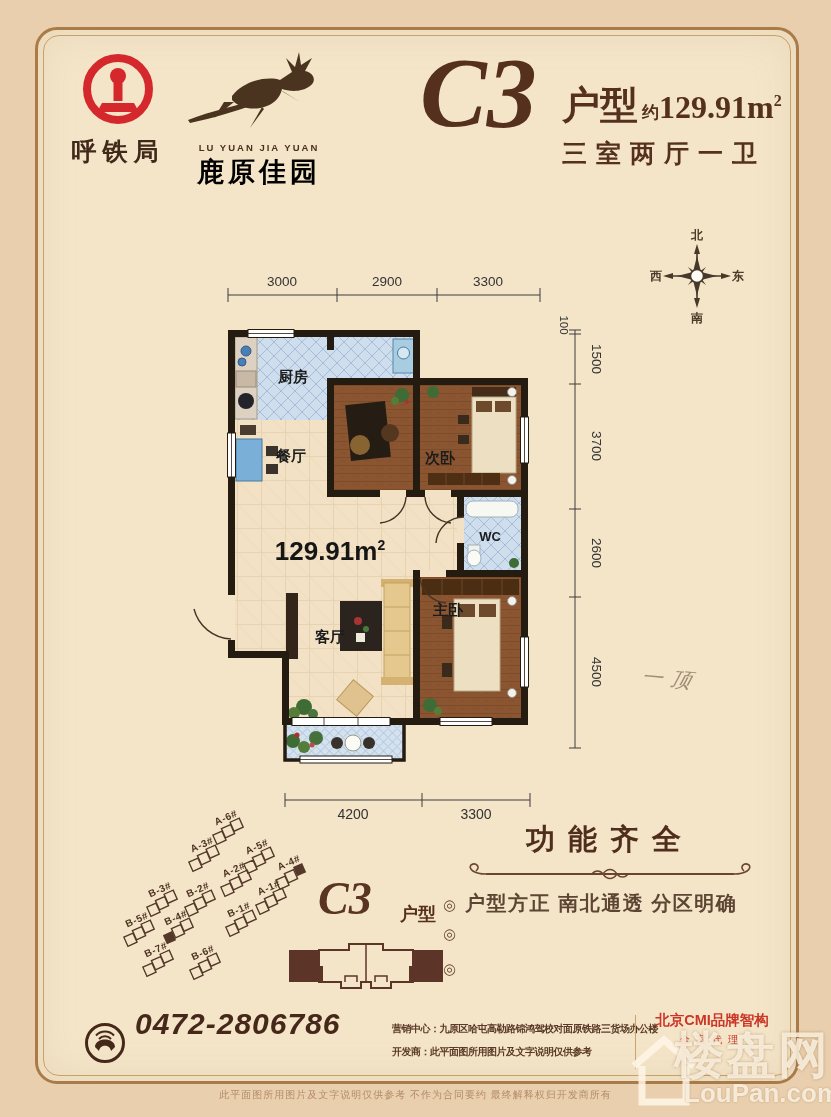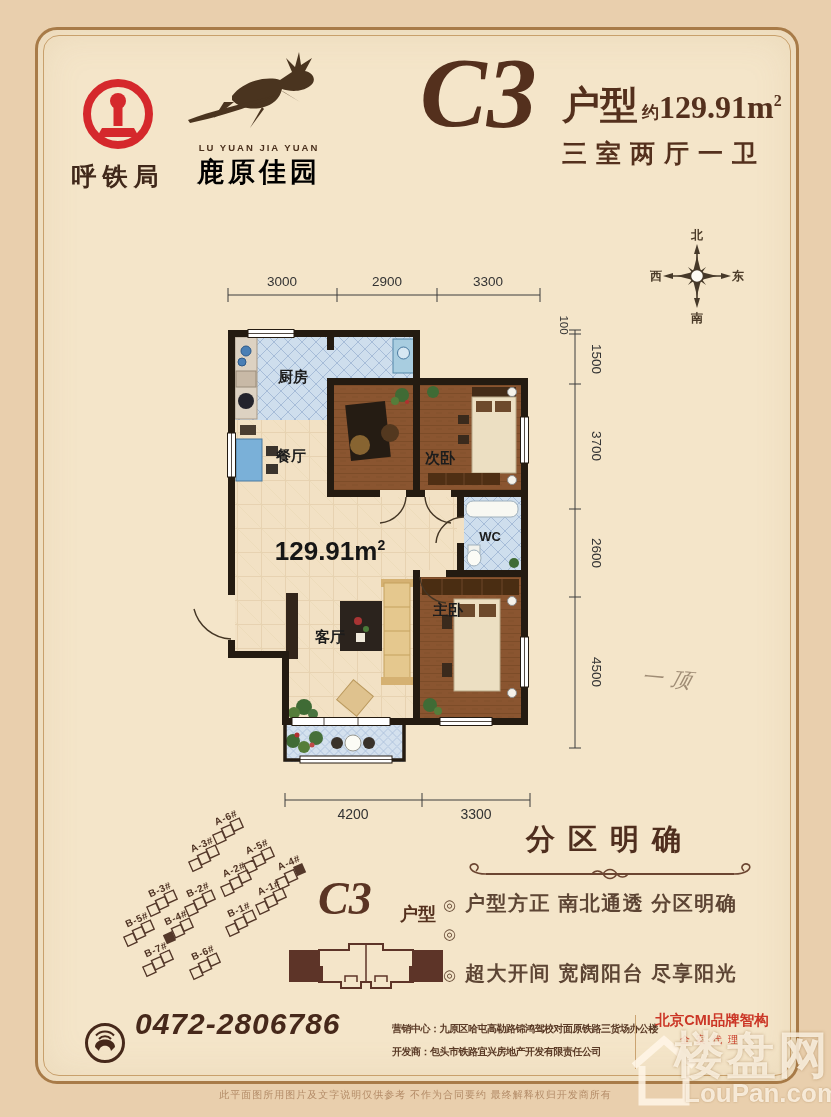--- a/index.html
+++ b/index.html
@@ -5,21 +5,21 @@
   html,body{margin:0;padding:0;}
   body{width:831px;height:1117px;position:relative;overflow:hidden;
        background:#e9cfad;font-family:"Liberation Sans",sans-serif;}
   #poster{position:absolute;inset:0;}
   
   .frame{position:absolute;left:35px;top:27px;width:758px;height:1051px;
          border:3px solid #a87b48;border-radius:22px;background:#f4e5c9;
          box-shadow:inset 0 0 40px rgba(190,150,100,.18);}
   .frame-inner{position:absolute;inset:5px;border:1px solid #c8a06c;border-radius:16px;}
   
-  .rail-logo{position:absolute;left:62px;top:74px;width:112px;text-align:center;}
+  .rail-logo{position:absolute;left:62px;top:49px;width:112px;text-align:center;}
   .rail-name{display:block;margin-top:2px;font-family:"Liberation Serif",serif;
              font-weight:bold;font-size:25px;letter-spacing:6px;color:#40281a;}
   .deer-logo{position:absolute;left:178px;top:50px;width:162px;text-align:center;}
   .brand-en{display:block;font-size:9.5px;font-weight:bold;letter-spacing:2px;color:#4a301d;}
   .brand-cn{display:block;margin-top:1px;font-family:"Liberation Serif",serif;
             font-weight:bold;font-size:27px;letter-spacing:4px;color:#000000;}
   .title-block{position:absolute;left:420px;top:52px;width:372px;height:132px;}
   .unit-code{position:absolute;left:0;top:-14px;font-family:"Liberation Serif",serif;
              font-style:italic;font-weight:bold;font-size:100px;color:#54301d;line-height:1.1;}
   .title-right{position:absolute;left:142px;top:28px;width:230px;}
@@ -412,51 +412,50 @@
     <span class="um-suffix">户型</span>
     <svg class="um-foot" width="162" height="60" viewBox="0 0 162 60">
       <path d="M4,14 H34 V30 H38 V46 H4 Z" fill="#5d3428"></path>
       <path d="M158,14 H128 V30 H124 V46 H158 Z" fill="#5d3428"></path>
       <path d="M34,14 H64 V8 H98 V14 H128 V46 H106 V52 H86 V46 H76 V52 H56 V46 H34 Z" fill="none" stroke="#5d3428" stroke-width="2"></path>
       <path d="M81,8 V46 M60,46 v-6 h12 v6 M90,46 v-6 h12 v6" fill="none" stroke="#5d3428" stroke-width="1.5"></path>
     </svg>
   </div>
 
   <div class="review">
-    <div class="review-title">分区明确</div>
+    <div class="review-title">功能齐全</div>
     <svg class="ornament" width="300" height="24" viewBox="0 0 300 24">
       <line x1="26" y1="12" x2="274" y2="12" stroke="#6b4531" stroke-width="2"></line>
       <path d="M26,12 C14,12 8,7 11,3 C16,0 21,5 16,9" fill="none" stroke="#6b4531" stroke-width="1.6"></path>
       <path d="M274,12 C286,12 292,7 289,3 C284,0 279,5 284,9" fill="none" stroke="#6b4531" stroke-width="1.6"></path>
       <path d="M143,12 c4,-6 10,-6 14,0 c-4,6 -10,6 -14,0 M157,12 c3,4 8,4 11,0 M143,12 c-3,-4 -8,-4 -11,0" fill="none" stroke="#6b4531" stroke-width="1.4"></path>
     </svg>
     <div class="bullet">
       <span class="marker">◎</span>
       <span class="btxt">户型方正 南北通透 分区明确</span>
     </div>
     <div class="bullet">
       <span class="marker">◎</span>
     </div>
     <div class="bullet">
       <span class="marker">◎</span>
-      <span class="btxt">超大开间 宽阔阳台 尽享阳光</span>
     </div>
   </div>
 
   <div class="footer">
     <svg class="phone-icon" width="44" height="44" viewBox="0 0 44 44">
       <circle cx="22" cy="22" r="18.5" fill="none" stroke="#46281a" stroke-width="3"></circle>
       <path d="M12,26 C12,16 32,16 32,26 L28,30 C27,23 17,23 16,30 Z" fill="#46281a"></path>
       <path d="M16,18 a8,8 0 0,1 12,0" fill="none" stroke="#46281a" stroke-width="2"></path>
       <path d="M13,14.5 a12,12 0 0,1 18,0" fill="none" stroke="#46281a" stroke-width="2"></path>
     </svg>
     <span class="phone-num">0472-2806786</span>
     <div class="contact">
       <div><span>营销中心：</span><span>九原区哈屯高勒路锦鸿驾校对面原铁路三货场办公楼</span></div>
-      <div><span>开发商：</span><span>包头市铁路宜兴房地产开发有限责任公司</span></div>
+      <div><span>开发商：</span><span>此平面图所用图片及文字说明仅供参考</span></div>
     </div>
     <div class="v-divider"></div>
     <div class="agency">
       <div class="agency-name">北京CMI品牌智构</div>
       <div class="agency-sub">全案代理</div>
     </div>
   </div>
 
   <div class="disclaimer">此平面图所用图片及文字说明仅供参考 不作为合同要约 最终解释权归开发商所有</div>
 

